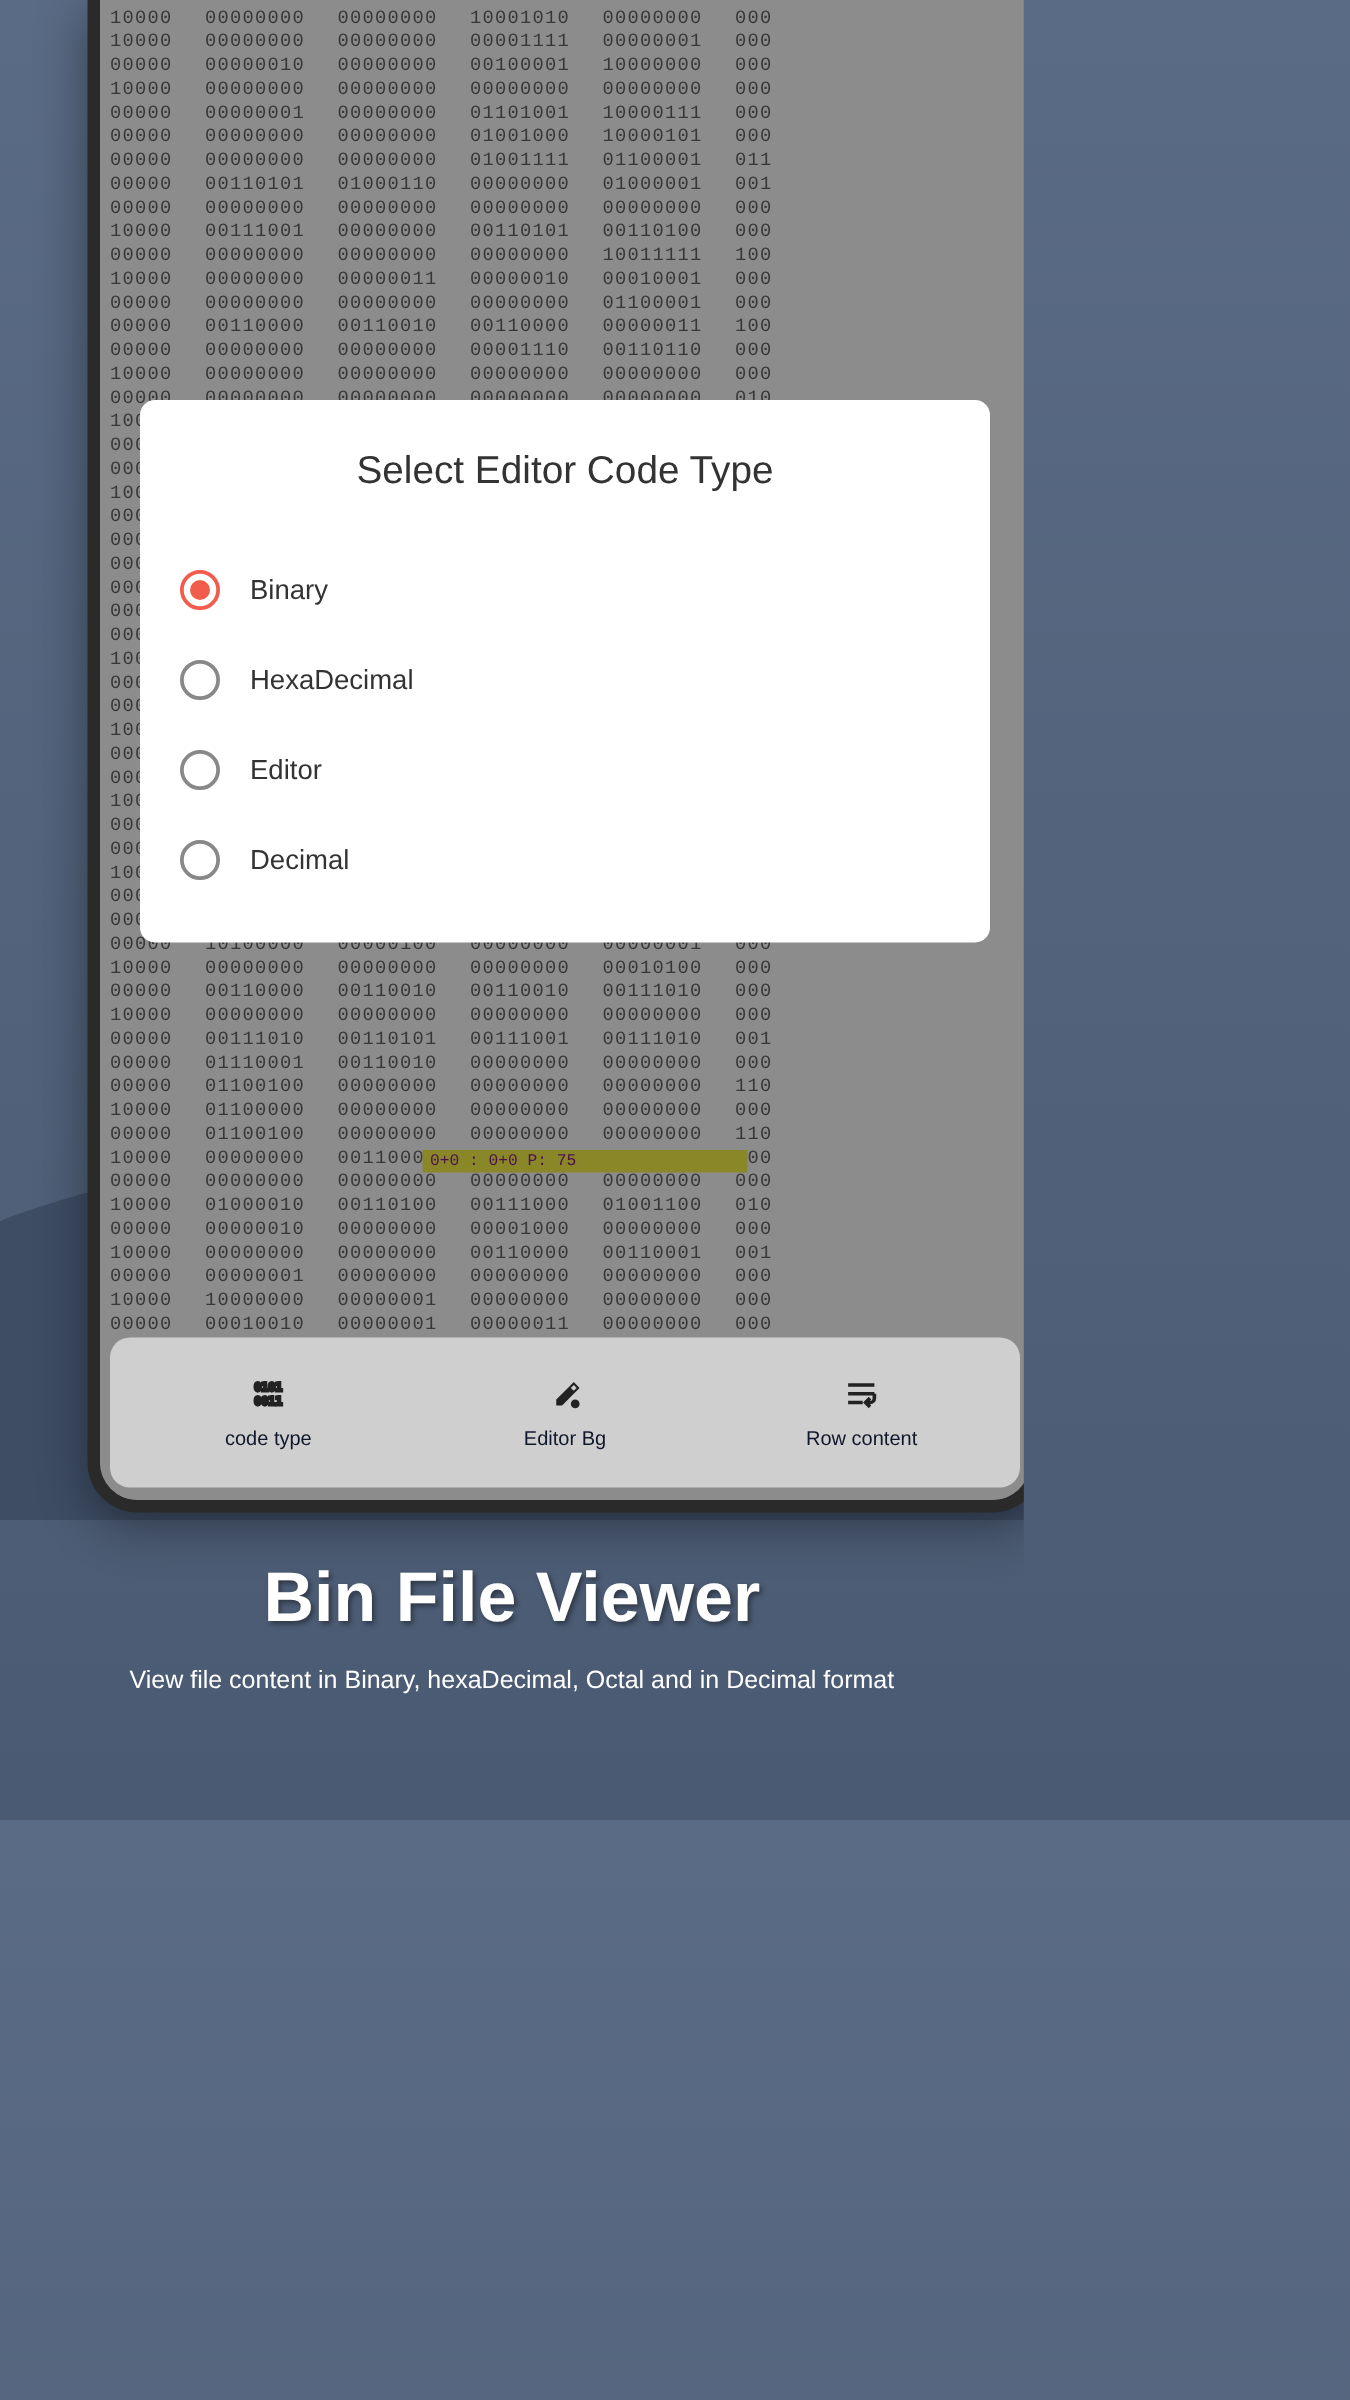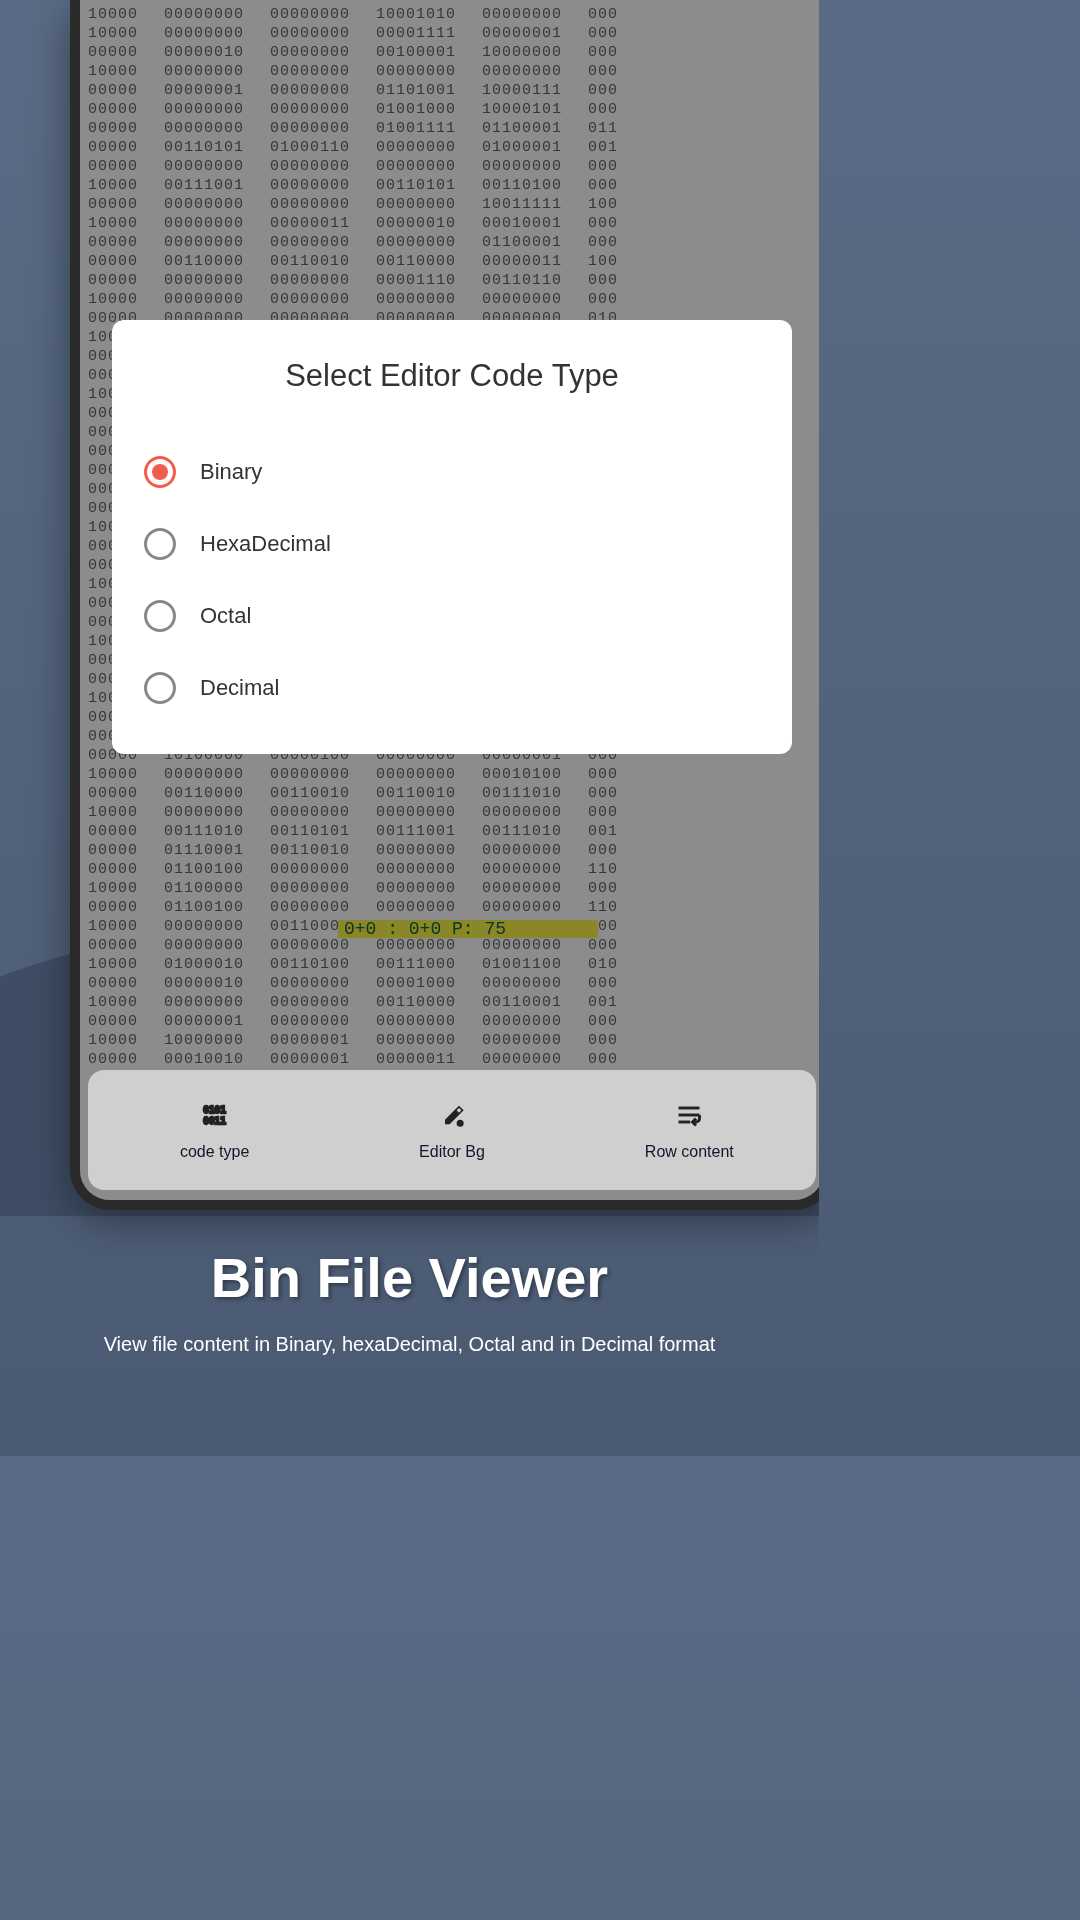--- a/index.html
+++ b/index.html
@@ -59,22 +59,22 @@
       margin-right: 18px;
       margin-left: 8px;
     }
     .highlight-bar {
       position: absolute;
       top: 920px;
       left: 258px;
       width: 260px;
       height: 18px;
       background: #d4d040;
-      font-size: 18px;
-      color: #14532d;
+      font-size: 13px;
+      color: #701a75;
       padding-left: 6px;
       line-height: 18px;
       font-family: 'Courier New', monospace;
     }
     .overlay-dim {
       position: absolute;
       top: 0;
       left: 0;
       right: 0;
       bottom: 0;
@@ -214,21 +214,21 @@
               <div class="radio-dot"></div>
             </div>
             <div class="radio-label">Binary</div>
           </div>
           <div class="radio-option">
             <div class="radio-circle"></div>
             <div class="radio-label">HexaDecimal</div>
           </div>
           <div class="radio-option">
             <div class="radio-circle"></div>
-            <div class="radio-label">Octal</div>
+            <div class="radio-label">Editor</div>
           </div>
           <div class="radio-option">
             <div class="radio-circle"></div>
             <div class="radio-label">Decimal</div>
           </div>
         </div>
     </div>
 
     <div class="bottom-bar">
       <div class="bar-item">

